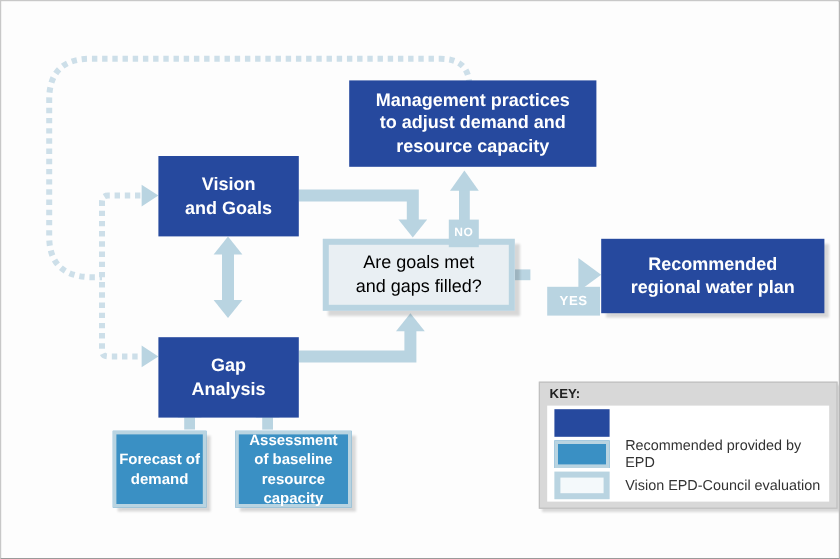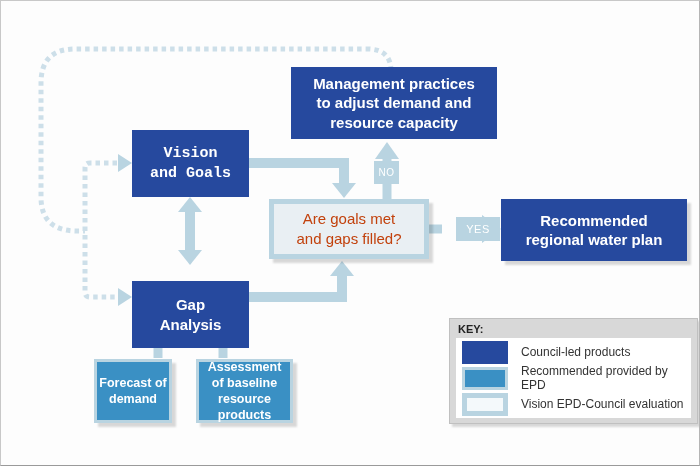--- a/index.html
+++ b/index.html
@@ -21,25 +21,25 @@
     position:absolute; box-sizing:border-box;
     display:flex; align-items:center; justify-content:center;
     text-align:center; white-space:pre-line;
     color:#ffffff; font-weight:bold; line-height:1.3;
   }
   .dark { background:var(--council_blue); font-size:15px; }
   .shadowed { box-shadow:4px 4px 2px rgba(0,0,0,0.15); }
   .epd  { background:var(--epd_blue); border:3px solid var(--light_blue); font-size:12.5px; }
   .decision {
     background:var(--decision_fill); border:5px solid var(--light_blue);
-    color:#c2410c; font-weight:normal; font-size:15px; line-height:1.35;
+    color:#000000; font-weight:normal; font-size:15px; line-height:1.35;
   }
   .tag {
-    position:absolute; background:var(--light_blue); color:#ffffff; font-weight:normal;
-    display:flex; align-items:center; justify-content:center; letter-spacing:0.5px;
+    position:absolute; background:var(--light_blue); color:#ffffff; font-weight:bold;
+    display:flex; align-items:center; justify-content:center; letter-spacing:0.5px;margin-top:22px;
   }
 
   .key {
     position:absolute; left:448px; top:317px; width:249px; height:106px;
     background:var(--key_bg); border:1px solid #c0c0c0; box-sizing:border-box;
     box-shadow:3px 3px 2px rgba(0,0,0,0.15);
   }
   .key-title { position:absolute; left:8px; top:4px; font-size:11px; font-weight:bold; color:#222222; }
   .key-panel {
     position:absolute; left:6px; right:6px; top:19px; bottom:5px; background:#ffffff;
@@ -100,49 +100,48 @@
     <g>
       <path class="stem-thin" d="M 222 357 L 222 345"></path>
       <polygon class="head" points="212,347 232,347 222,332"></polygon>
     </g>
   </svg>
 
   <div class="box dark" style="left:290px; top:66px; width:206px; height:72px;">Management practices
 to adjust demand and
 resource capacity</div>
 
-  <div class="box dark" style="left:131px; top:129px; width:117px; height:67px;font-family:Liberation Mono, monospace;">Vision
+  <div class="box dark" style="left:131px; top:129px; width:117px; height:67px;">Vision
 and Goals</div>
 
   <div class="box dark" style="left:131px; top:264px; width:117px; height:67px;margin-top:16px;">Gap
 Analysis</div>
 
   <div class="box decision shadowed" style="left:268px; top:198px; width:160px; height:60px;">Are goals met
 and gaps filled?</div>
 
   <div class="box dark shadowed" style="left:500px; top:198px; width:186px; height:62px;">Recommended
 regional water plan</div>
 
   <div class="box epd shadowed" style="left:93px; top:358px; width:78px; height:64px;">Forecast of
 demand</div>
 
   <div class="box epd shadowed" style="left:195px; top:358px; width:97px; height:64px;">Assessment
 of baseline
 resource
-products</div>
+capacity</div>
 
   <div class="tag" style="left:373px; top:160px; width:25px; height:23px; font-size:10px;">NO</div>
   <div class="tag" style="left:455px; top:216px; width:44px; height:24px; font-size:11px;">YES</div>
 
   <div class="key">
     <div class="key-title">KEY:</div>
     <div class="key-panel">
       <div class="key-row">
         <span class="sw sw-council"></span>
-        <span class="key-label">Council-led products</span>
       </div>
       <div class="key-row">
         <span class="sw sw-epd"></span>
         <span class="key-label">Recommended provided by EPD</span>
       </div>
       <div class="key-row">
         <span class="sw sw-joint"></span>
         <span class="key-label">Vision EPD-Council evaluation</span>
       </div>
     </div>

